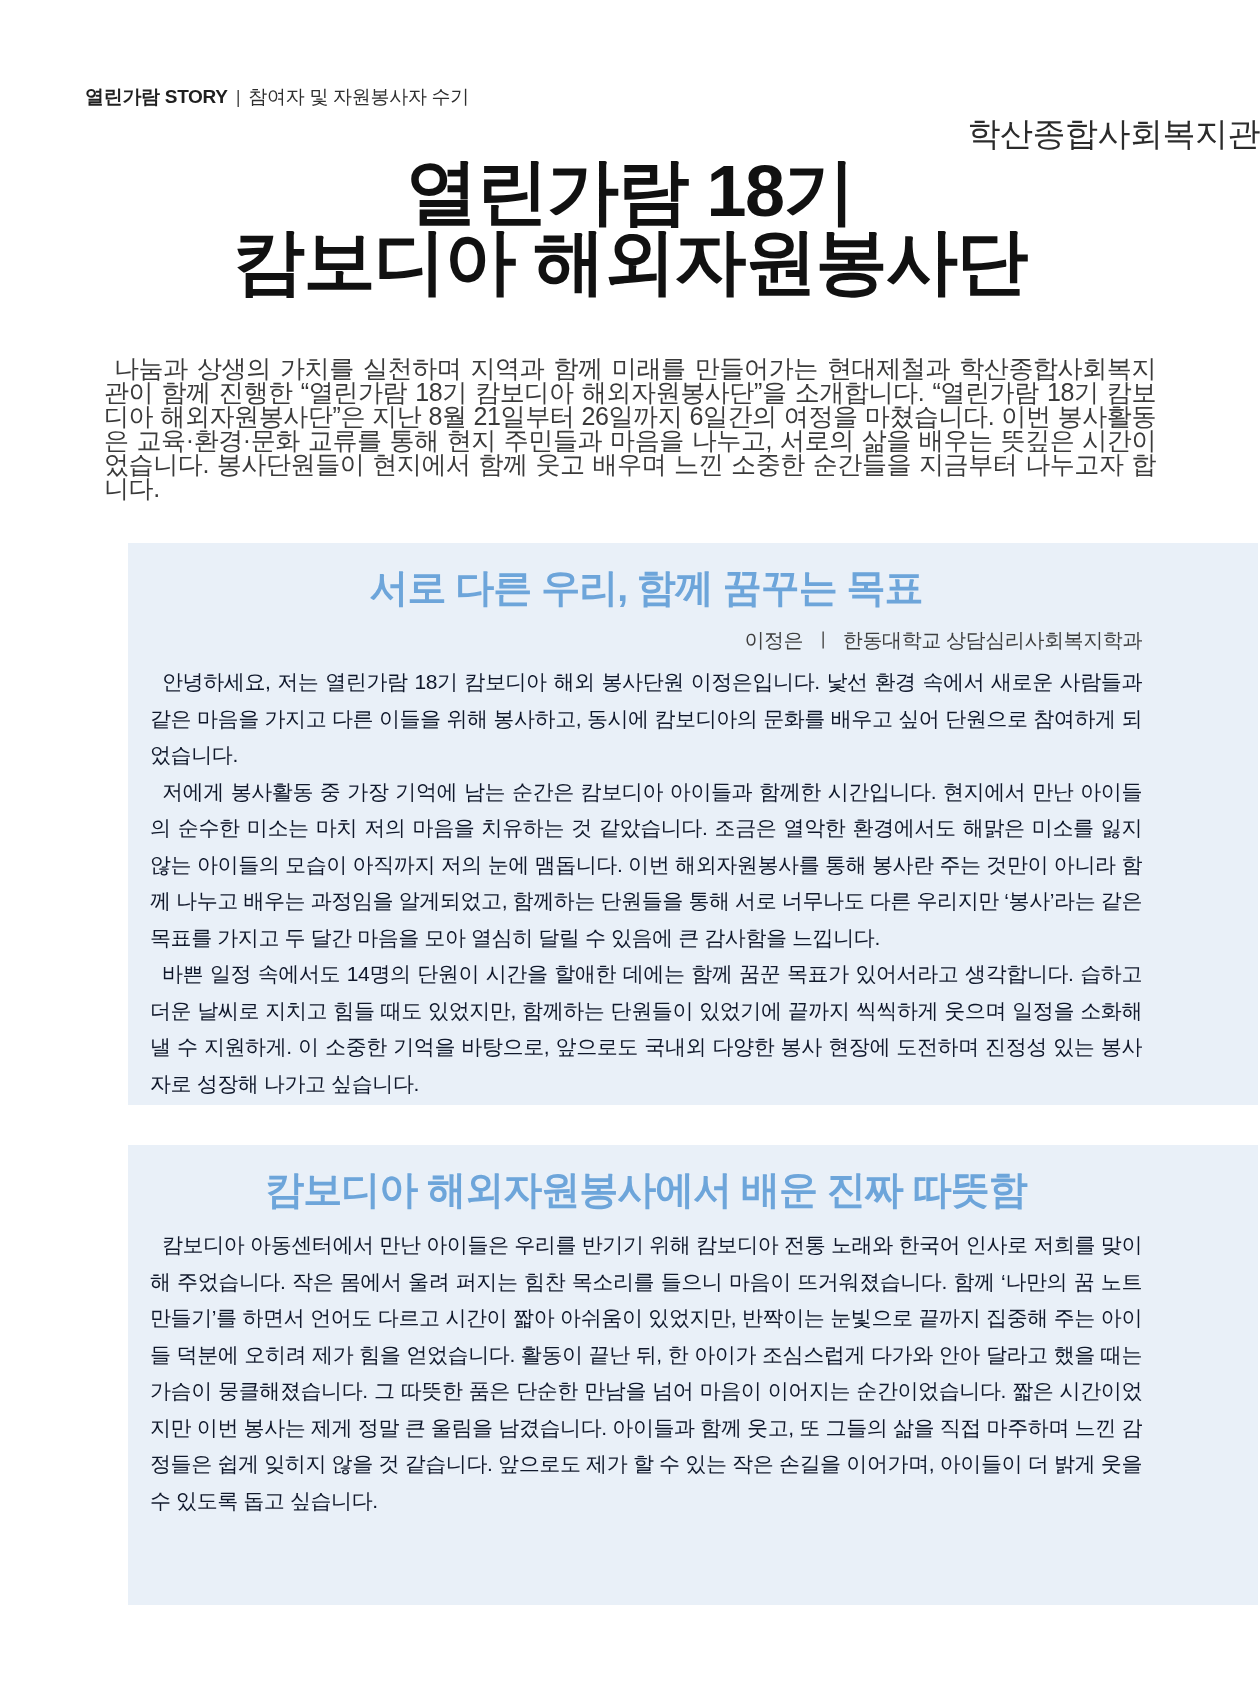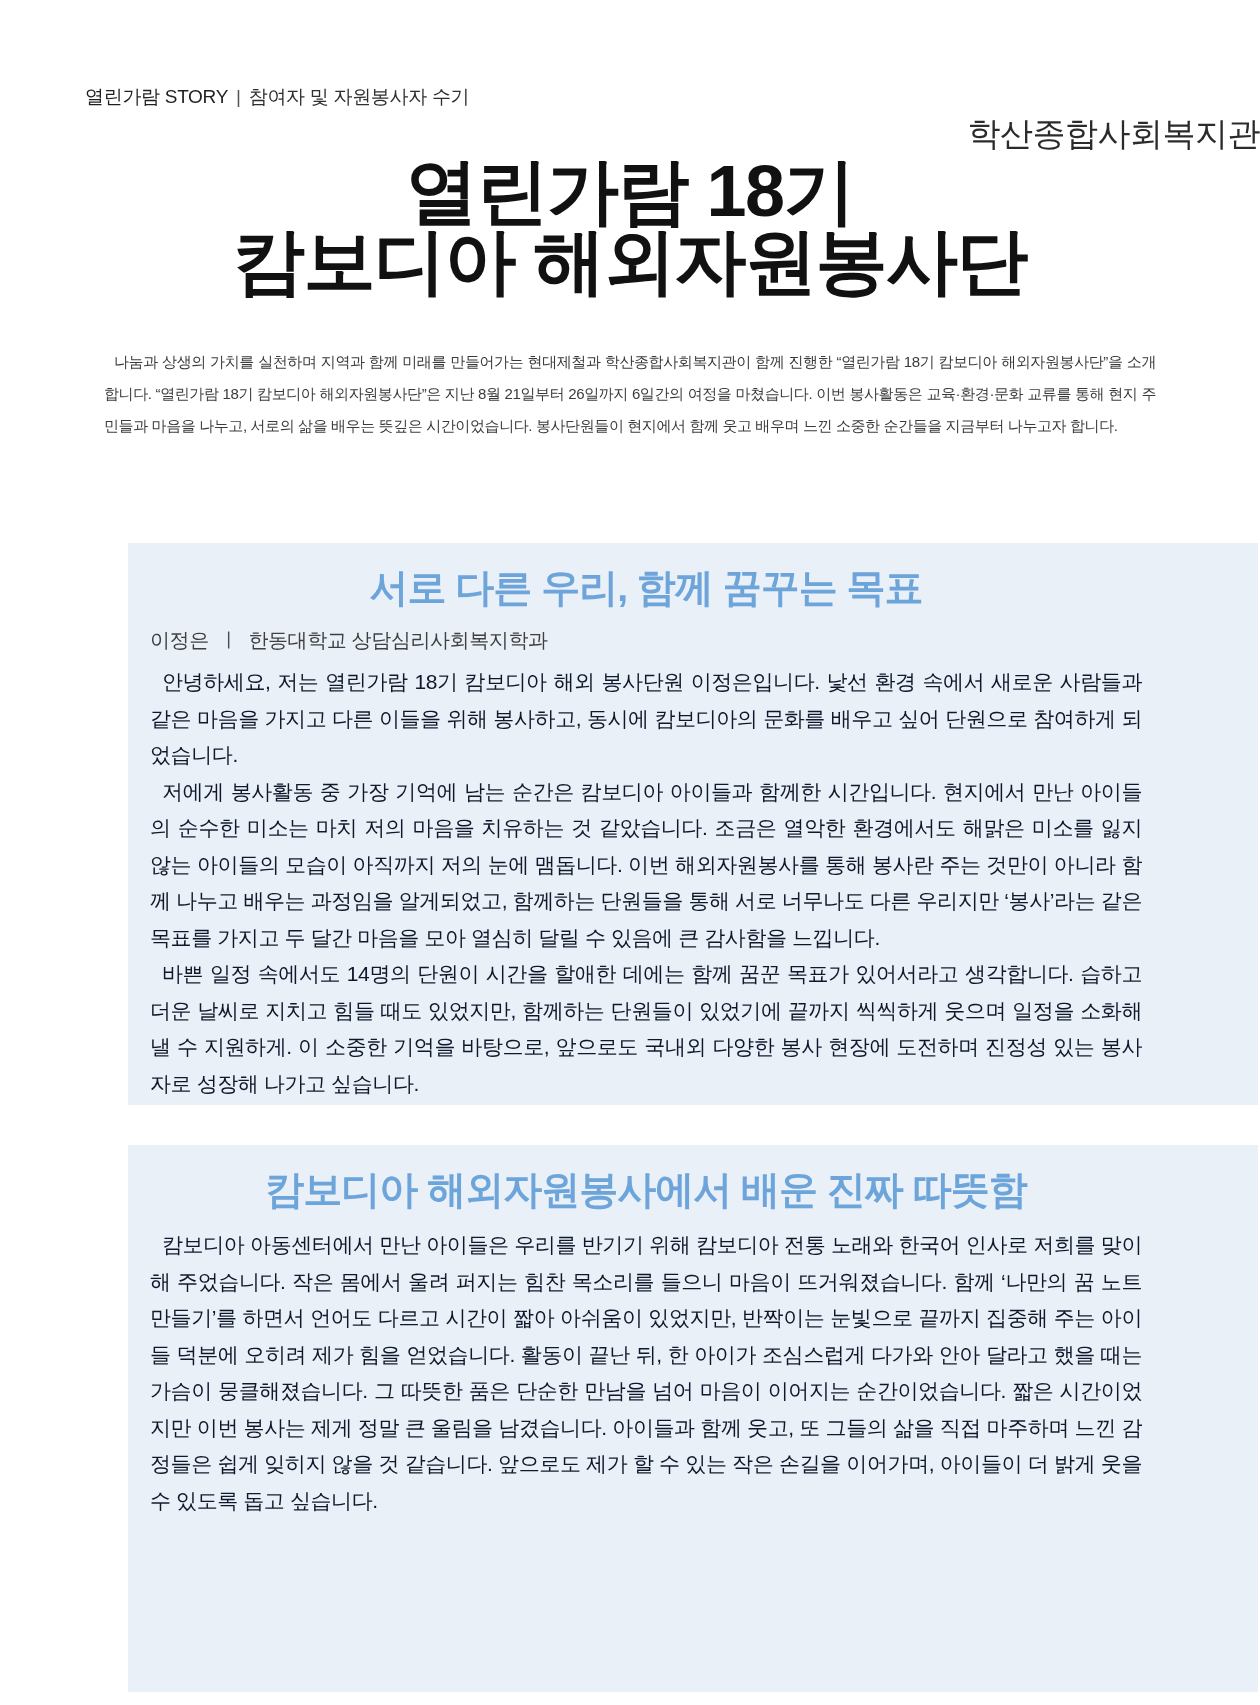--- a/index.html
+++ b/index.html
@@ -10,54 +10,54 @@
     background:#ffffff;
     overflow:hidden;
     font-family:"Liberation Sans","DejaVu Sans",sans-serif;
     color:#333333;
   }
   .eyebrow{
     position:absolute;left:85px;top:84px;
     font-size:19px;color:#2e2e2e;letter-spacing:-0.3px;
     white-space:nowrap;
   }
-  .eyebrow .brand{font-weight:normal;color:#1f1f1f;}
+  .eyebrow .brand{font-weight:bold;color:#1f1f1f;}
   .eyebrow .sep{margin:0 8px;color:#555;}
   .org-name{
     position:absolute;left:0;top:112px;width:100%;
     text-align:right;font-size:33px;color:#2b2b2b;
     letter-spacing:-0.5px;
   }
   .main-title{
     position:absolute;left:0;top:156px;width:100%;
     text-align:center;font-size:72px;line-height:70px;
     font-weight:900;color:#111111;letter-spacing:-1.5px;
   }
   .intro{
     position:absolute;left:104px;top:331px;width:1052px;
-    font-size:15px;line-height:32px;color:#3a3a3a;
+    font-size:25px;line-height:24px;color:#3a3a3a;
     text-align:justify;word-break:break-all;
     text-indent:10px;letter-spacing:-0.4px;
   }
   .story-box{
     position:absolute;left:128px;width:1130px;
     background:#e9f0f8;
     box-sizing:border-box;
     padding:16px 116px 4px 22px;
   }
   .story-box.first{top:543px;height:562px;}
-  .story-box.second{top:1145px;height:547px;overflow:hidden;}
+  .story-box.second{top:1145px;height:460px;overflow:hidden;}
   .story-title{
     text-align:center;
     font-size:39px;font-weight:bold;
     color:#6da5da;letter-spacing:-1px;
     margin:2px 0 10px 0;
   }
   .story-byline{
-    text-align:left;font-size:20px;color:#3f3f3f;
+    text-align:right;font-size:20px;color:#3f3f3f;
     letter-spacing:-0.4px;margin-bottom:10px;margin-top:12px;
   }
   .story-byline .bar{margin:0 10px;color:#4a4a4a;}
   .story-body p{
     margin:0;
     font-size:21px;line-height:36.5px;
     text-align:justify;word-break:break-all;
     text-indent:12px;color:#0f172a;letter-spacing:-0.4px;
   }
 </style>

